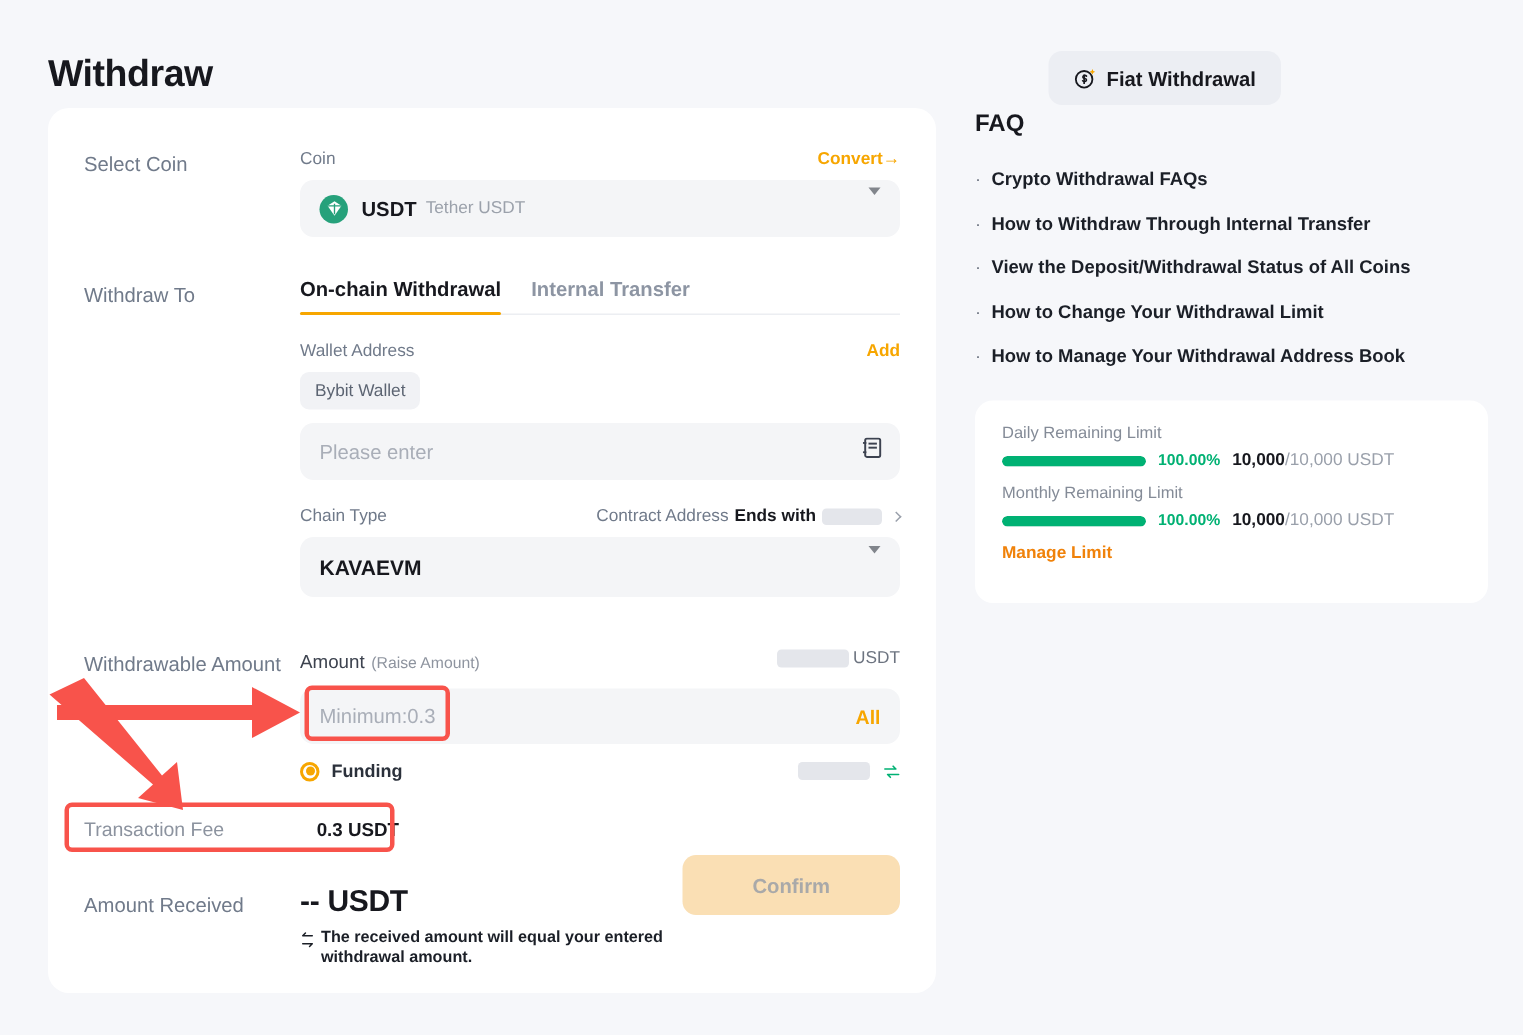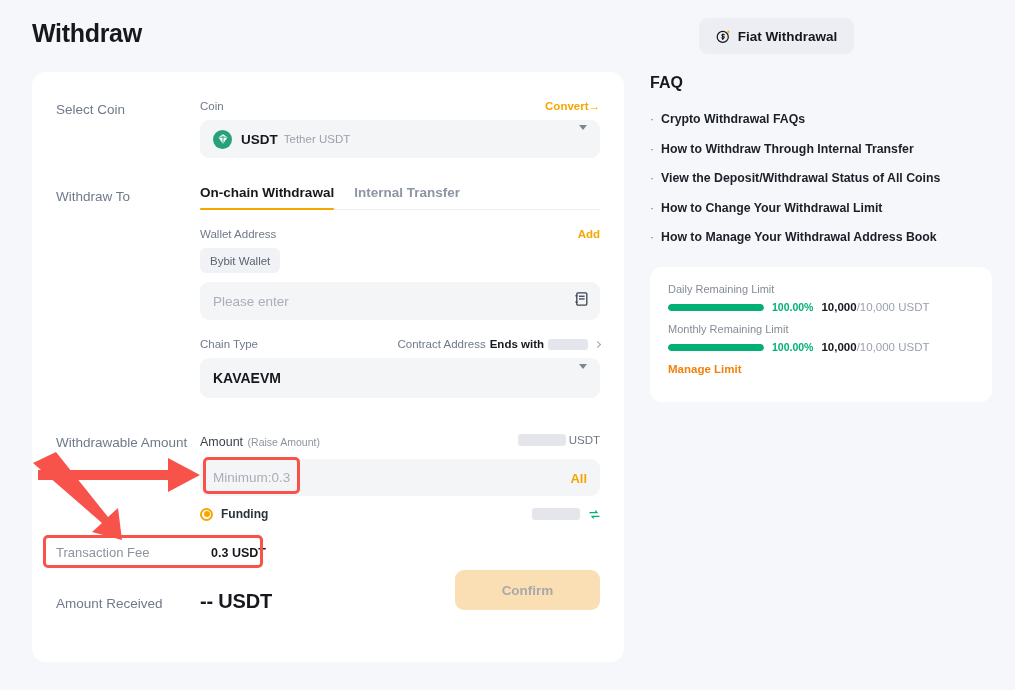--- a/index.html
+++ b/index.html
@@ -7,21 +7,21 @@
   body {
     width:1015px; height:690px;
     background:#f6f7fa;
     font-family:"Liberation Sans", sans-serif;
     color:#17181e;
     overflow:hidden;
     position:relative;
   }
   
   .page-header {
-    position:absolute; left:0; top:0; width:876px; height:70px;
+    position:absolute; left:0; top:16px; width:876px; height:70px;
   }
   .page-title {
     position:absolute; left:32px; top:19px;
     font-size:25px; font-weight:bold; letter-spacing:-0.3px; color:#17181e;
   }
   .fiat-btn {
     position:absolute; right:22px; top:18px;
     width:155px; height:36px; border-radius:9px;
     background:#eceef3; border:none;
     display:flex; align-items:center; justify-content:center; gap:7px;
@@ -275,20 +275,29 @@
   </div>
 
   <div class="fee-row" style="position:absolute;left:24px;top:473px;width:210px;">
     <span class="fee-lbl">Transaction Fee</span>
     <span class="fee-val" style="margin-left:45px;">0.3 USDT</span>
   </div>
 
   <div class="row-label" style="top:524px;">Amount Received</div>
   <div class="field-col" style="top:518px;">
     <div class="recv-amt">-- USDT</div>
+    <div class="recv-note" style="margin-top:6px;">
+      <span style="flex:none;margin-top:1px;">
+        <svg width="10" height="13" viewBox="0 0 11 14">
+          <path d="M9 4H2l2-2" fill="none" stroke="#1b1f27" stroke-width="1.1" stroke-linecap="round" stroke-linejoin="round"></path>
+          <path d="M2 10h7l-2 2" fill="none" stroke="#1b1f27" stroke-width="1.1" stroke-linecap="round" stroke-linejoin="round"></path>
+        </svg>
+      </span>
+      <span>The received amount will equal your entered withdrawal amount.</span>
+    </div>
   </div>
   <button class="confirm-btn" style="bottom:52px;">Confirm</button>
 </div>
 
 <div class="faq-title">FAQ</div>
 <div class="faq-list">
   <div class="faq-item">
     <span class="faq-dot">·</span>
     <span class="faq-text">Crypto Withdrawal FAQs</span>
   </div>

